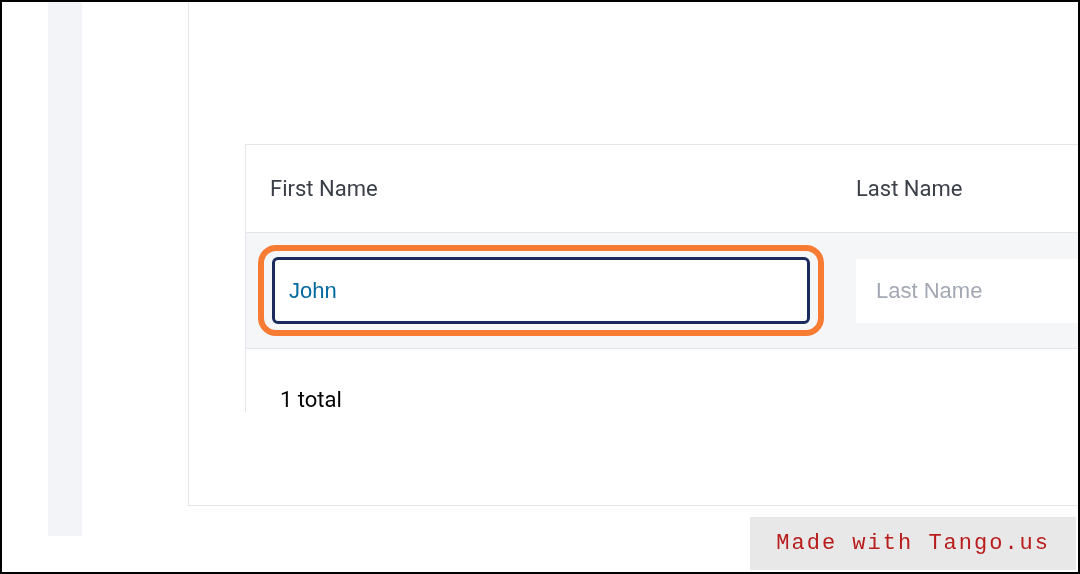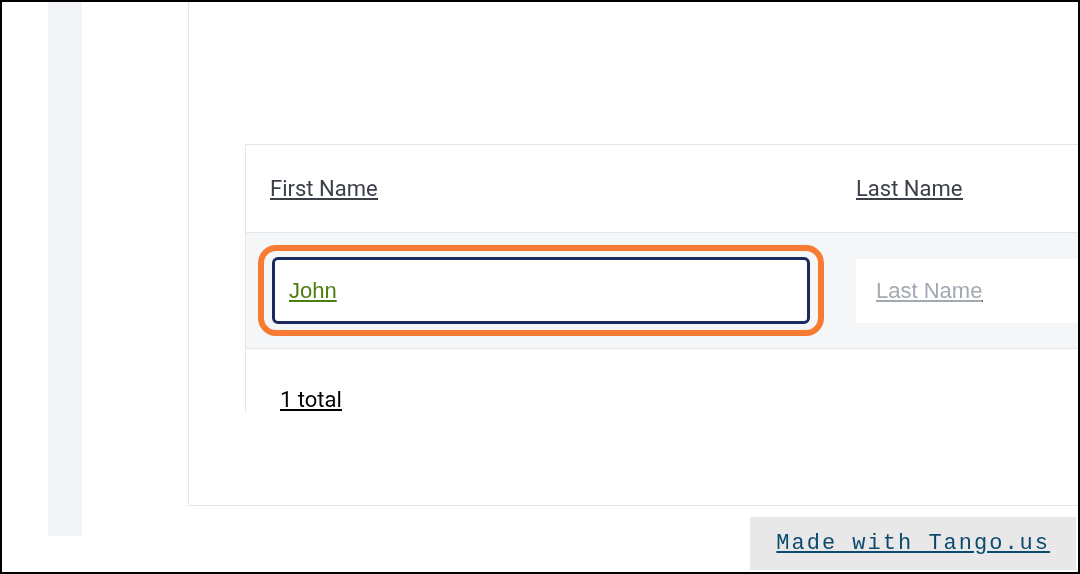--- a/index.html
+++ b/index.html
@@ -1,19 +1,18 @@
 <!DOCTYPE html>
 <html><head>
   <meta charset="utf-8">
   <style>
     * {
       box-sizing: border-box;
       margin: 0;
       padding: 0;
-      text-decoration: underline;
     }
     body {
       font-family: -apple-system, BlinkMacSystemFont, 'Segoe UI', Roboto, Helvetica, Arial, sans-serif;
       background: #fff;
       width: 1080px;
       height: 574px;
       overflow: hidden;
       position: relative;
     }
     .outer-frame {
@@ -104,21 +103,21 @@
     .first-name-input {
       position: absolute;
       left: 26px;
       right: 22px;
       top: 24px;
       bottom: 24px;
       border: 3px solid #1a2a5c;
       border-radius: 6px;
       background: #fff;
       font-size: 22px;
-      color: #4d7c0f;
+      color: #0369a1;
       padding-left: 14px;
       outline: none;
     }
     .last-name-input {
       background: #fff;
       border: none;
       font-size: 22px;
       color: #a3a8b3;
       height: 64px;
       width: 100%;
@@ -134,21 +133,21 @@
       color: #000000;
     }
     .watermark {
       position: absolute;
       right: 2px;
       bottom: 2px;
       background: #e8e8e8;
       padding: 14px 26px;
       font-family: 'Courier New', Courier, monospace;
       font-size: 22px;
-      color: #0c4a6e;
+      color: #b91c1c;
       letter-spacing: 2px;
     }
   </style>
 </head>
 <body>
 
 <div class="outer-frame">
 
   <div class="sidebar-strip"></div>
 

